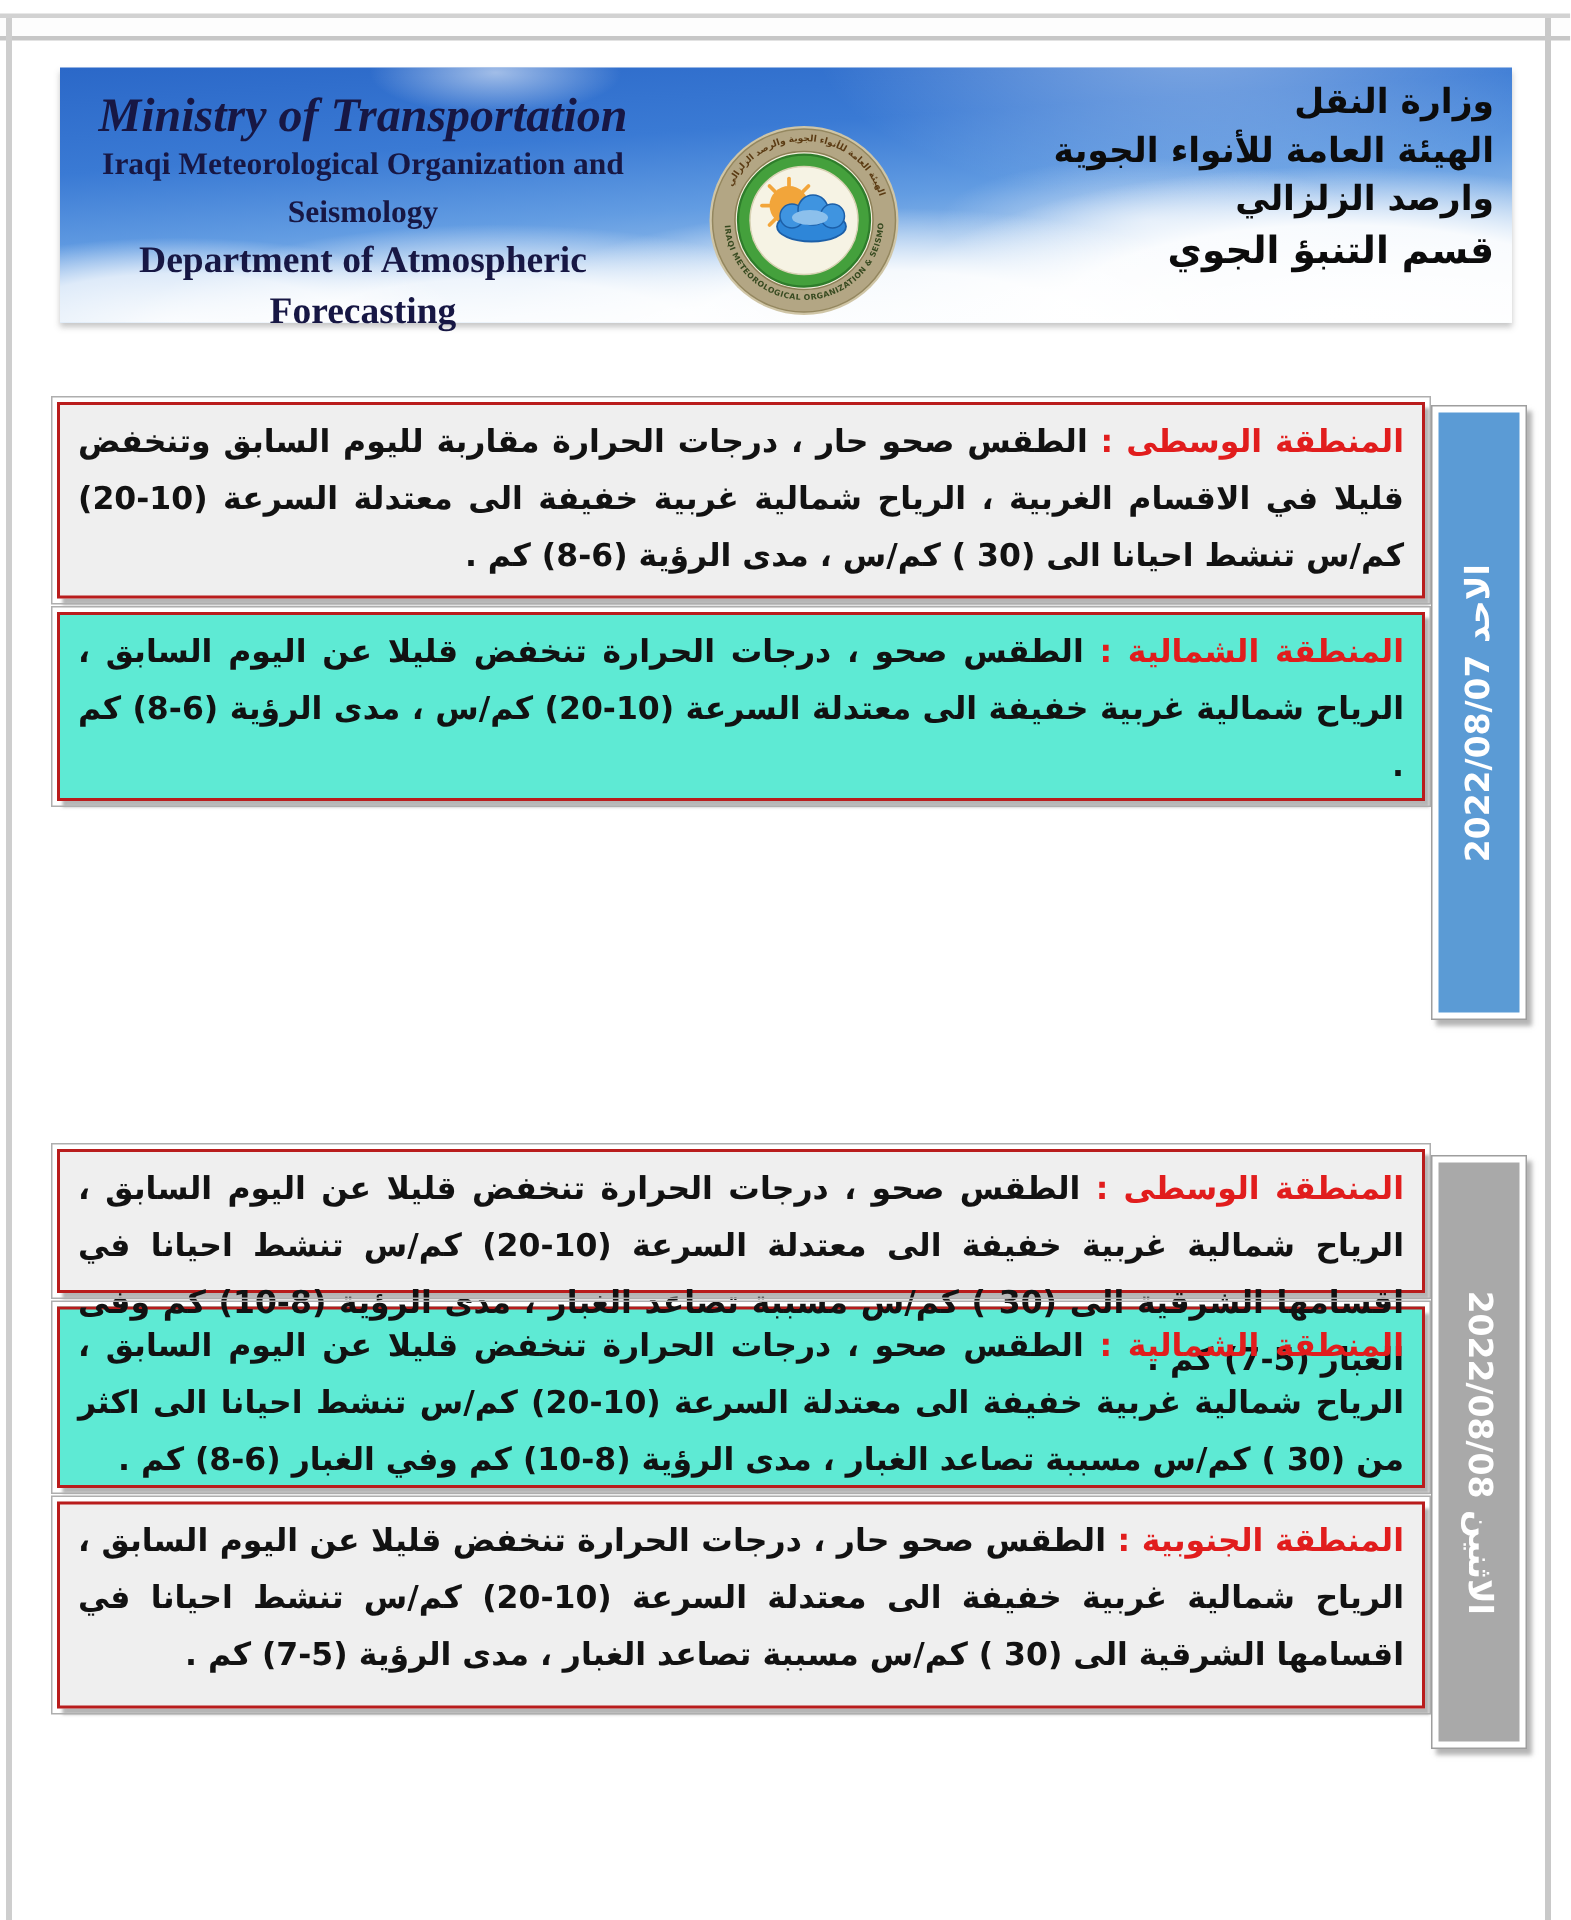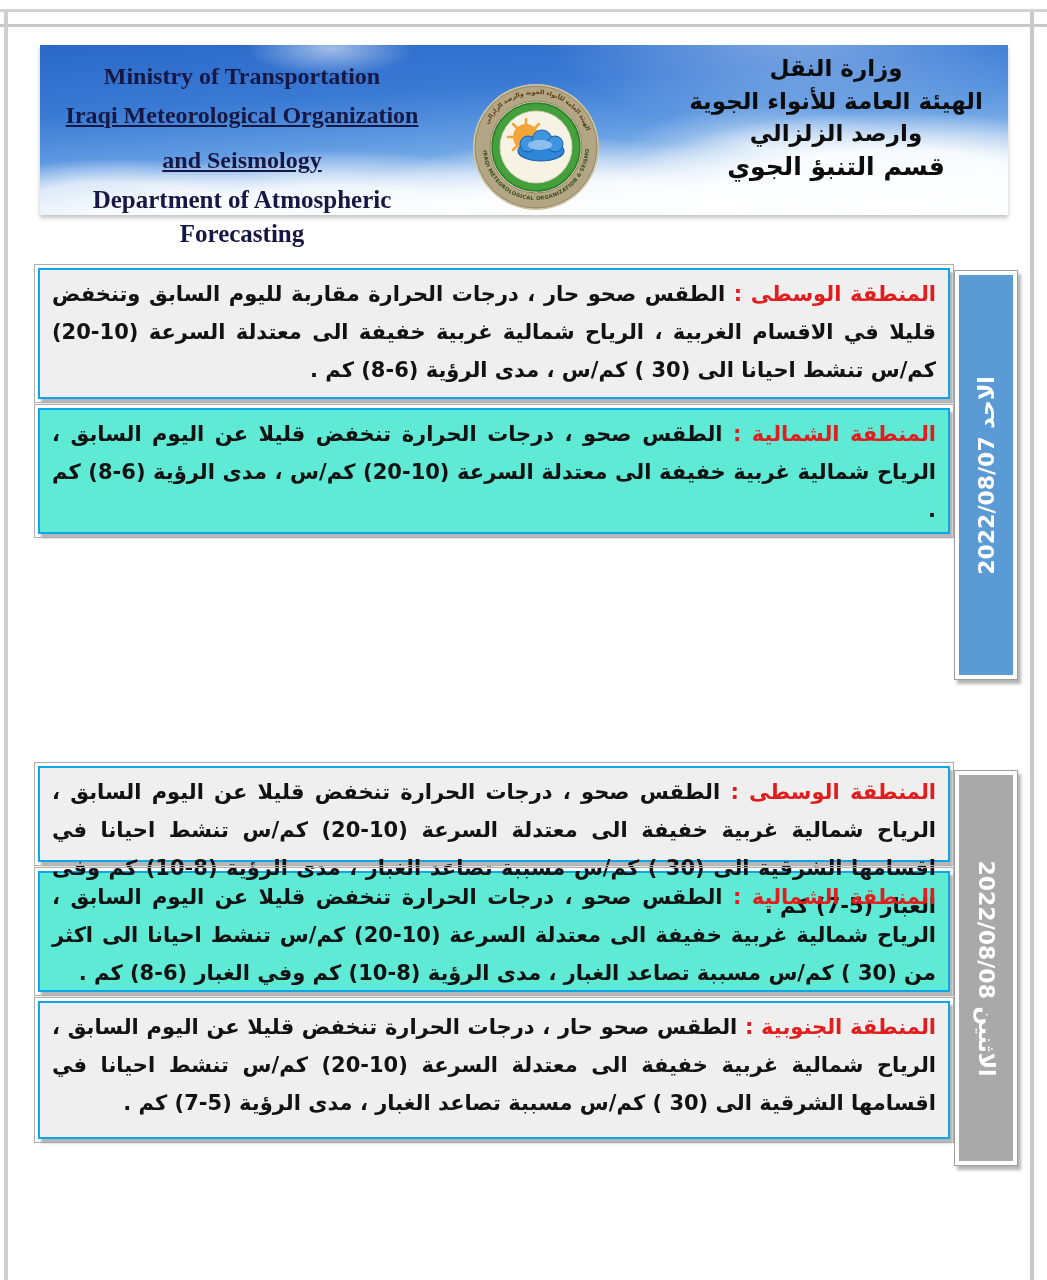--- a/index.html
+++ b/index.html
@@ -19,34 +19,34 @@
             radial-gradient(ellipse 260px 80px at 8% 102%, rgba(255,255,255,.95) 0%, rgba(255,255,255,.75) 45%, rgba(255,255,255,0) 75%),
             radial-gradient(ellipse 330px 110px at 30% 112%, #ffffff 0%, rgba(255,255,255,.85) 45%, rgba(255,255,255,0) 78%),
             radial-gradient(ellipse 360px 120px at 57% 108%, #fdfeff 0%, rgba(255,255,255,.9) 40%, rgba(255,255,255,0) 75%),
             radial-gradient(ellipse 380px 130px at 88% 100%, #ffffff 0%, rgba(255,255,255,.92) 50%, rgba(255,255,255,0) 80%),
             radial-gradient(ellipse 200px 60px at 75% 60%, rgba(255,255,255,.55) 0%, rgba(255,255,255,0) 70%),
             radial-gradient(ellipse 420px 180px at 78% -10%, rgba(255,255,255,.38) 0%, rgba(255,255,255,0) 60%),
             radial-gradient(ellipse 120px 40px at 30% 2%, rgba(255,255,255,.55) 0%, rgba(255,255,255,0) 70%),
             linear-gradient(176deg,#2b68c8 0%,#3a7ad4 30%,#629ce2 52%,#9dc3ec 72%,#dcebf8 92%,#f2f8fd 100%);}
   .hdr-en{position:absolute;left:22px;top:14px;width:360px;text-align:center;
           font-family:"Liberation Serif",serif;color:#171744;font-weight:bold;}
-  .hdr-en .l1{font-size:24px;line-height:34px;}
-  .hdr-en .l2{font-size:24px;line-height:45px;text-decoration:underline;}
+  .hdr-en .l1{font-size:32px;line-height:34px;font-style:italic;}
+  .hdr-en .l2{font-size:21px;line-height:32px;}
   .hdr-en .l3{font-size:25px;line-height:34px;}
-  .hdr-ar{position:absolute;right:12px;top:6px;width:320px;text-align:center;direction:rtl;
+  .hdr-ar{position:absolute;right:12px;top:6px;width:320px;direction:rtl;
           color:#0c0c0c;font-weight:bold;}
   .hdr-ar .l1{font-size:23px;line-height:34px;}
   .hdr-ar .l2{font-size:23px;line-height:32px;}
   .hdr-ar .l3{font-size:25px;line-height:36px;}
   .logo{position:absolute;left:432px;top:38px;width:128px;height:128px;}
 
   
   .boxes{position:absolute;left:38px;width:912px;}
   .sec1{top:268px;}  .sec2{top:766px;}
-  .fbox{box-sizing:border-box;border:2px solid #0ea5e9;outline:1px solid #aeaeae;outline-offset:3px;
+  .fbox{box-sizing:border-box;border:2px solid #b91c1c;outline:1px solid #aeaeae;outline-offset:3px;
         box-shadow:3px 4px 2px rgba(120,120,120,.55);margin-bottom:9px;
         padding:5px 12px 0 12px;direction:rtl;text-align:justify;
         font-size:21px;font-weight:bold;color:#121212;line-height:38px;}
   .bg-gray{background:#efefef;}
   .bg-blue{background:#5eead4;}
   .region{color:#e11d1d;}
 
   
   .strip{position:absolute;left:954px;width:64px;box-sizing:border-box;background:#fff;
          border:1px solid #9e9e9e;padding:4px;box-shadow:3px 4px 3px rgba(120,120,120,.55);}

